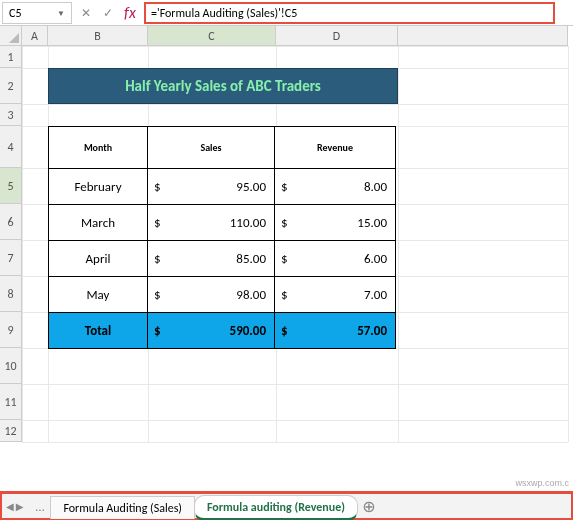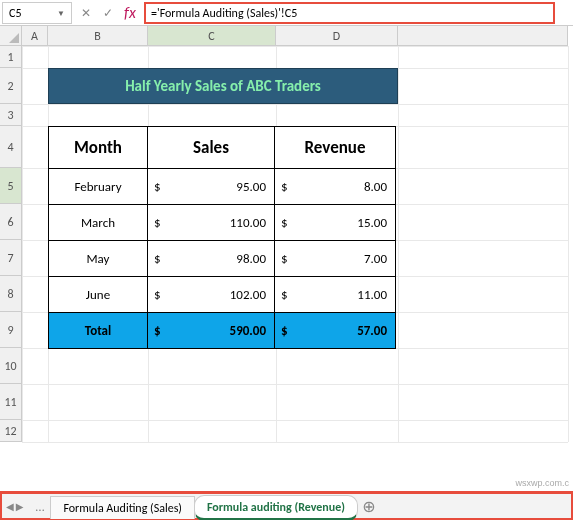--- a/index.html
+++ b/index.html
@@ -134,21 +134,21 @@
       border-collapse: collapse;
     }
     .data-table th, .data-table td {
       border: 1px solid #000;
       padding: 0 8px;
       height: 36px;
       background: #fff;
     }
     .data-table th {
       font-weight: bold;
-      font-size: 17px;
+      font-size: 10px;
       text-align: center;
     }
     .data-table td.month { text-align: center; }
     .data-table td.money {
       text-align: right;
       position: relative;
       padding-left: 18px;
     }
     .data-table td.money .cur {
       position: absolute;
@@ -307,28 +307,28 @@
     <td class="month">February</td>
     <td class="money "><span class="cur">$</span>95.00</td>
     <td class="money "><span class="cur">$</span>8.00</td>
   </tr>
               <tr style="height: 36px;">
     <td class="month">March</td>
     <td class="money "><span class="cur">$</span>110.00</td>
     <td class="money "><span class="cur">$</span>15.00</td>
   </tr>
               <tr style="height: 36px;">
+    <td class="month">April</td>
+    <td class="money "><span class="cur">$</span>85.00</td>
+    <td class="money "><span class="cur">$</span>6.00</td>
+  </tr>
+              <tr style="height: 36px;">
     <td class="month">May</td>
     <td class="money "><span class="cur">$</span>98.00</td>
     <td class="money "><span class="cur">$</span>7.00</td>
-  </tr>
-              <tr style="height: 36px;">
-    <td class="month">June</td>
-    <td class="money "><span class="cur">$</span>102.00</td>
-    <td class="money "><span class="cur">$</span>11.00</td>
   </tr>
               <tr class="total" style="height: 36px;">
   <td class="month">Total</td>
   <td class="money "><span class="cur">$</span>590.00</td>
   <td class="money "><span class="cur">$</span>57.00</td>
 </tr>
             </tbody>
           </table>
       </div>
     </div>

